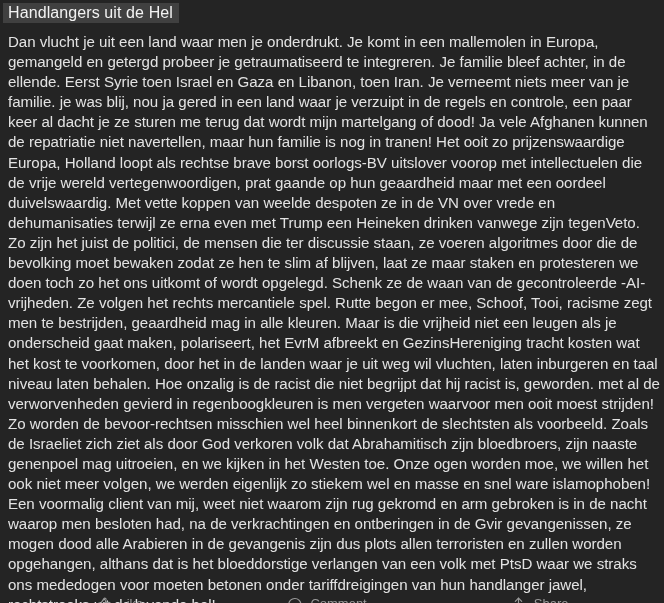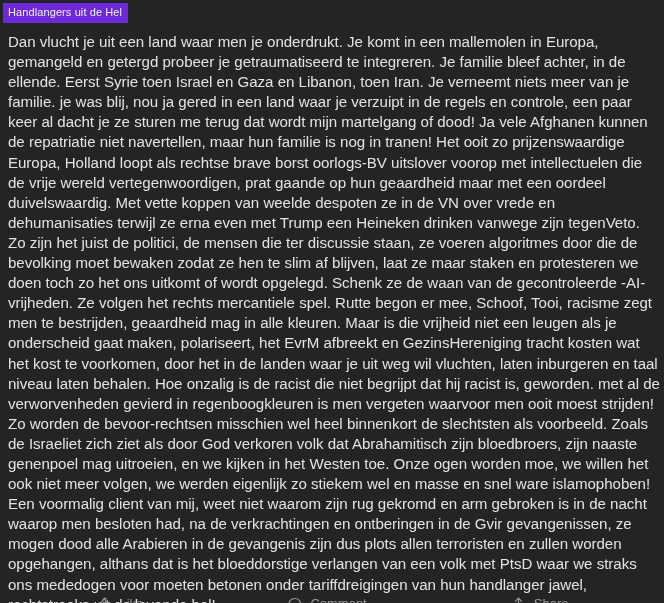--- a/index.html
+++ b/index.html
@@ -25,23 +25,23 @@
     overflow: hidden;
   }
 
   
   .title-row {
     padding: 3px 0 0 3px;
     line-height: 0;
   }
   .post-title {
     display: inline-block;
-    background: #6d28d9;
+    background: #404040;
     color: #f2f2f2;
-    font-size: 11px;
+    font-size: 16px;
     line-height: 19px;
     padding: 0px 6px 1px 5px;
     letter-spacing: 0.1px;
     white-space: nowrap;
   }
 
   
   .post-body {
     margin: 9px 4px 0 8px;
     color: #e3e3e3;

